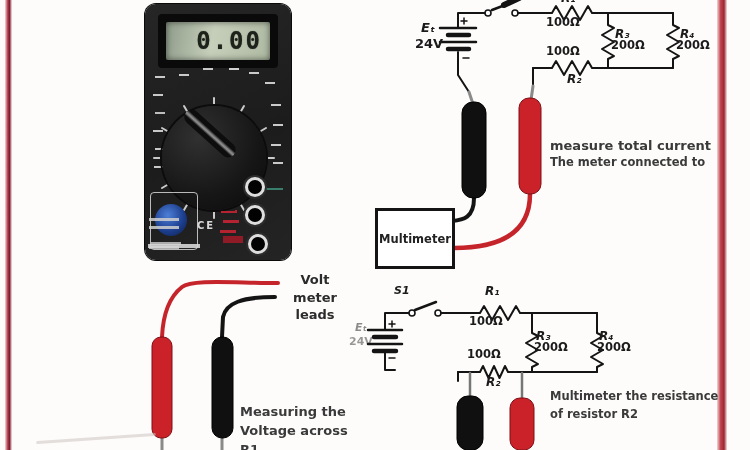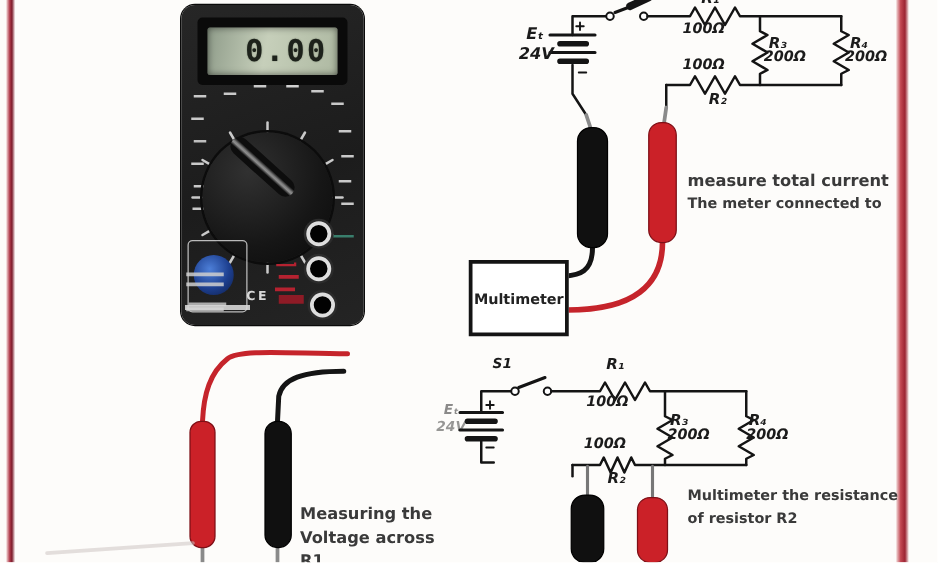--- a/index.html
+++ b/index.html
@@ -1,21 +1,21 @@
 <!DOCTYPE html>
 <html><head>
 <meta charset="utf-8">
 <style>
   html,body{margin:0;padding:0;background:#fff;}
   #stage{position:relative;width:750px;height:450px;background:#fdfcfa;overflow:hidden;
          font-family:"DejaVu Sans",sans-serif;}
   .abs{position:absolute;}
   
   .sch{position:absolute;font-family:"DejaVu Sans","DejaVu Serif",serif;font-weight:700;
-       color:#1b1b1b;font-size:11.5px;line-height:1;white-space:nowrap;font-style:italic;}
+       color:#1b1b1b;font-size:11.5px;line-height:1;white-space:nowrap;}
   .schit{font-style:italic;}
   
   .hand{position:absolute;font-family:"DejaVu Sans",sans-serif;font-weight:600;color:#3a3a3a;
         font-size:11.5px;line-height:1.35;white-space:nowrap;}
   .pre{white-space:pre-line;}
   
   .border-v{position:absolute;top:0;height:450px;}
   
   #meter{position:absolute;left:145px;top:4px;width:146px;height:256px;border-radius:11px;
          background:linear-gradient(160deg,#262626,#1c1c1c 55%,#242424);box-shadow:0 0 0 1px #0a0a0a;}
@@ -31,21 +31,21 @@
         box-shadow:0 0 0 2px #0c0c0c;}
   #pointer{position:absolute;left:33px;top:122px;width:64px;height:15px;border-radius:8px;
         background:linear-gradient(to bottom,#0d0d0d 30%,#7e7e7e 46%,#8d8d8d 54%,#0d0d0d 70%);
         transform:rotate(42deg);}
   #trimmerbox{position:absolute;left:5px;top:188px;width:46px;height:56px;border:1px solid rgba(255,255,255,.7);border-radius:4px;}
   #greenline{position:absolute;left:50px;top:184px;width:88px;height:2px;background:#3e8f7a;opacity:.85;}
   #trimmer{position:absolute;left:10px;top:200px;width:32px;height:32px;border-radius:50%;
         background:radial-gradient(circle at 40% 35%,#4d7fd8,#1d3f8f 55%,#0d1d49);}
   .jack{position:absolute;width:14px;height:14px;border-radius:50%;background:#020202;
         border:3px solid #dedede;box-shadow:0 0 0 2px #2c2c2c;}
-  .ce{position:absolute;left:52px;top:228px;color:#d8d8d8;font-size:10px;letter-spacing:2px;font-weight:700;}
+  .ce{position:absolute;left:52px;top:216px;color:#d8d8d8;font-size:10px;letter-spacing:2px;font-weight:700;}
   .speck{position:absolute;left:8px;top:0;width:10px;height:2px;background:transparent;
         box-shadow:2px 72px #c9c9c9,0 90px #c9c9c9,2px 108px #bdbdbd,0 126px #c9c9c9,2px 144px #c9c9c9,
         1px 162px #c9c9c9,118px 100px #c9c9c9,120px 120px #c9c9c9,118px 140px #c9c9c9,120px 158px #c9c9c9,
         26px 70px #c9c9c9,50px 64px #c9c9c9,76px 64px #d0d0d0,96px 68px #c9c9c9,112px 78px #c9c9c9;}
   .redmarks{position:absolute;left:74px;top:204px;width:16px;height:3px;background:transparent;
         box-shadow:2px 2px #b52230,4px 12px #b52230,1px 22px #b52230,6px 30px 0 2px #8e1b26;}
   .brandbars{position:absolute;left:4px;top:214px;width:30px;height:3px;background:#cfcfcf;opacity:.85;
         box-shadow:0 8px #cfcfcf,2px 24px #c4c4c4,0 28px #c4c4c4;}
   .brandline{position:absolute;left:3px;top:240px;width:52px;height:4px;background:#d6d6d6;opacity:.9;}
   #mmbox{position:absolute;left:375px;top:208px;width:74px;height:55px;background:#fff;border:3px solid #141414;
@@ -155,20 +155,22 @@
     <g fill="none" stroke-linecap="round">
       <path d="M148,18 C104,18 62,14 52,22 C38,33 33,50 32,72" stroke="#c5242b" stroke-width="4"></path>
       <path d="M145,32 C112,32 96,38 93,52 L92,72" stroke="#141414" stroke-width="4"></path>
       <path d="M32,173 V186 M92,173 V186" stroke="#8a8a8a" stroke-width="3"></path>
     </g>
     <rect x="22" y="72" width="20" height="101" rx="9" fill="#cb2128" stroke="#7e0f16"></rect>
     <rect x="82" y="72" width="21" height="101" rx="10" fill="#101010" stroke="#000"></rect>
   </svg>
   <div id="faintwire"></div>
 
+  <div class="hand pre" style="left:278px;top:271px;width:74px;text-align:center;font-size:13px;color:#2b2b2b;">Volt meter
+leads</div>
   <div class="hand pre" style="left:240px;top:403px;font-size:13px;line-height:1.45;">Measuring the
 Voltage across
 R1</div>
 
   <svg class="abs" style="left:350px;top:283px;" width="400" height="167" viewBox="0 0 400 167">
     <g fill="none" stroke="#141414" stroke-width="2" stroke-linecap="round" stroke-linejoin="round">
 
       <path d="M18,47 H52 M18,61 H52" stroke-width="2.5"></path>
       <path d="M24,54 H46 M24,68 H46" stroke-width="4.5"></path>
       <path d="M42,38 V44 M39,41 H45 M39,75 H45" stroke-width="1.5"></path>

